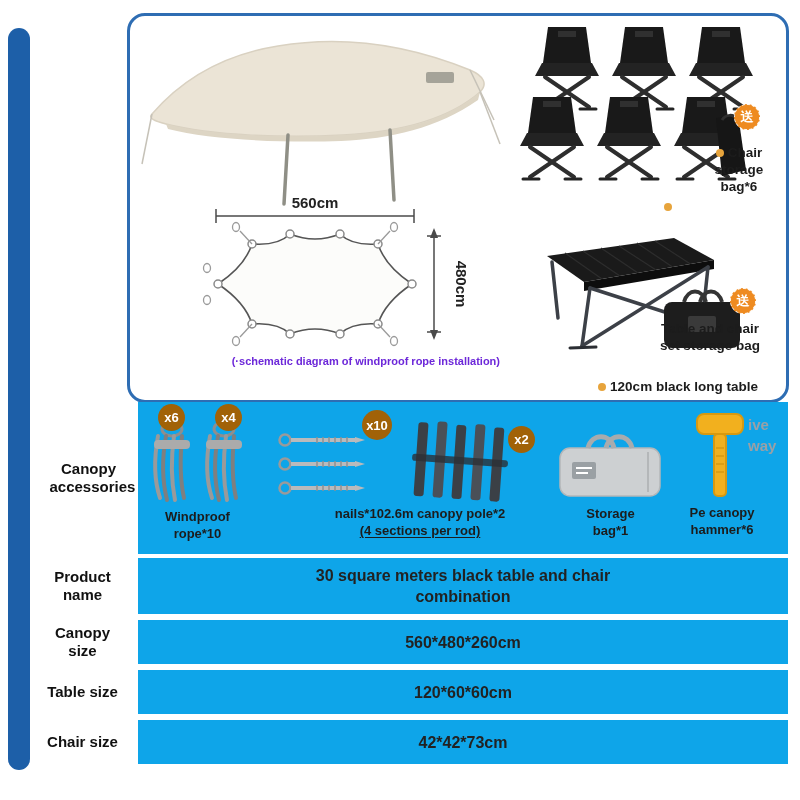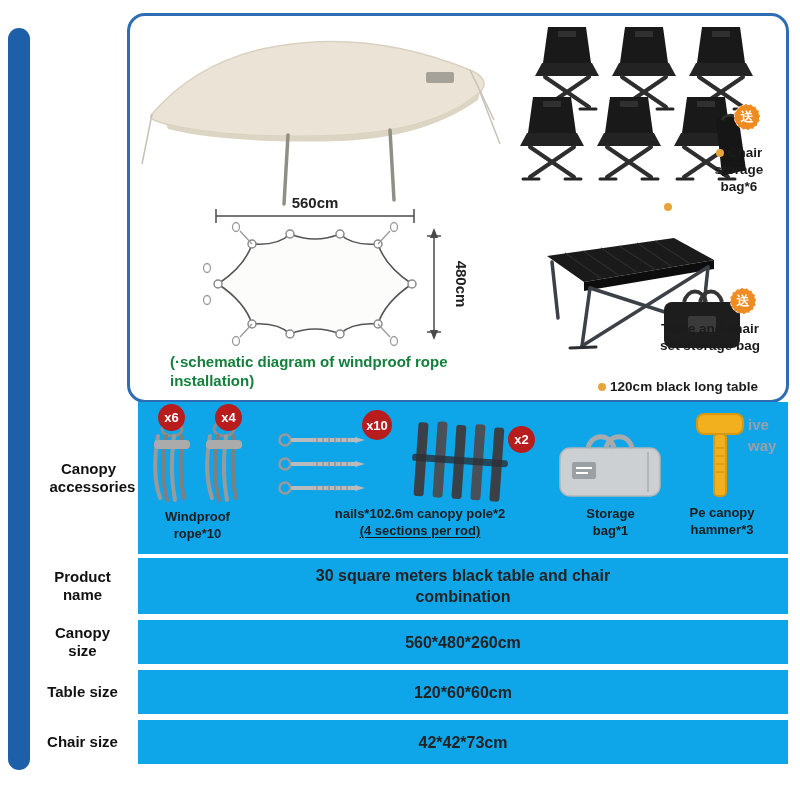--- a/index.html
+++ b/index.html
@@ -4,26 +4,26 @@
 <style>
   html,body{margin:0;padding:0;background:#ffffff;}
   body{font-family:"Liberation Sans","DejaVu Sans",sans-serif;color:#1f1f1f;}
   .stage{position:relative;width:800px;height:800px;background:#fff;overflow:hidden;}
   .abs{position:absolute;}
 
   .accent-bar{left:8px;top:28px;width:22px;height:742px;background:#1d5fa8;border-radius:11px;}
 
   .hero-panel{left:127px;top:13px;width:662px;height:390px;border:3px solid #2e6db3;border-radius:18px;background:#fff;box-sizing:border-box;}
 
-  .diagram-caption{left:40px;top:336px;width:330px;text-align:left;font-weight:bold;font-size:15px;line-height:19px;color:#15803d;}
+  .diagram-caption{left:40px;top:336px;width:330px;text-align:right;font-weight:bold;font-size:11px;line-height:19px;color:#6d28d9;}
 
   .note{font-weight:bold;font-size:13.5px;line-height:17px;text-align:center;color:#1c1c1c;}
   .dot{display:inline-block;width:8px;height:8px;border-radius:50%;background:#e7a43c;margin-right:4px;}
 
-  .badge{border-radius:50%;background:#b91c1c;color:#fff;font-weight:bold;font-size:13px;display:flex;align-items:center;justify-content:center;}
+  .badge{border-radius:50%;background:#a16207;color:#fff;font-weight:bold;font-size:13px;display:flex;align-items:center;justify-content:center;}
   .gift{border-radius:50%;background:#ee8b21;color:#fff;font-weight:bold;font-size:13px;display:flex;align-items:center;justify-content:center;border:1.5px dashed rgba(255,255,255,.9);box-sizing:border-box;}
 
   .band{background:#0ea5e9;}
   .label-cell{display:flex;align-items:center;justify-content:center;font-weight:bold;font-size:15px;line-height:18px;color:#111;text-align:center;}
   .label-cell > div{width:78px;}
   .value-band{display:flex;align-items:center;justify-content:center;}
   .value-text{text-align:center;font-weight:600;font-size:16px;line-height:21px;color:#222;}
   .cap{font-weight:bold;font-size:13px;line-height:17px;text-align:center;color:#1c1c1c;}
   .underl{text-decoration:underline;text-underline-offset:2px;}
   .corner-note{color:#9aa0a6;font-weight:bold;font-size:15px;line-height:21px;}
@@ -299,21 +299,21 @@
   <svg class="abs" style="left:694px;top:406px" width="52" height="96" viewBox="0 0 52 96">
     <rect x="3" y="8" width="46" height="20" rx="7" fill="#f2b01e" stroke="#d8990f" stroke-width="2"></rect>
     <rect x="20" y="28" width="12" height="62" rx="4" fill="#f2b01e" stroke="#d8990f" stroke-width="2"></rect>
     <g stroke="#d8990f" stroke-width="1.5">
       <line x1="22" y1="42" x2="30" y2="42"></line>
         <line x1="22" y1="50" x2="30" y2="50"></line>
       <line x1="22" y1="58" x2="30" y2="58"></line>
         <line x1="22" y1="66" x2="30" y2="66"></line>
     </g>
   </svg>
-  <div class="abs cap" style="left:672px;top:504px;width:100px">Pe canopy hammer*3</div>
+  <div class="abs cap" style="left:672px;top:504px;width:100px">Pe canopy hammer*6</div>
 
   <div class="abs corner-note" style="left:748px;top:414px;width:45px">
     <div>ive</div>
     <div>way</div>
   </div>
 
   <div class="abs label-cell" style="left:30px;top:558px;width:105px;height:56px">
       <div>Product name</div>
     </div>
   <div class="abs band value-band" style="left:138px;top:558px;width:650px;height:56px">

